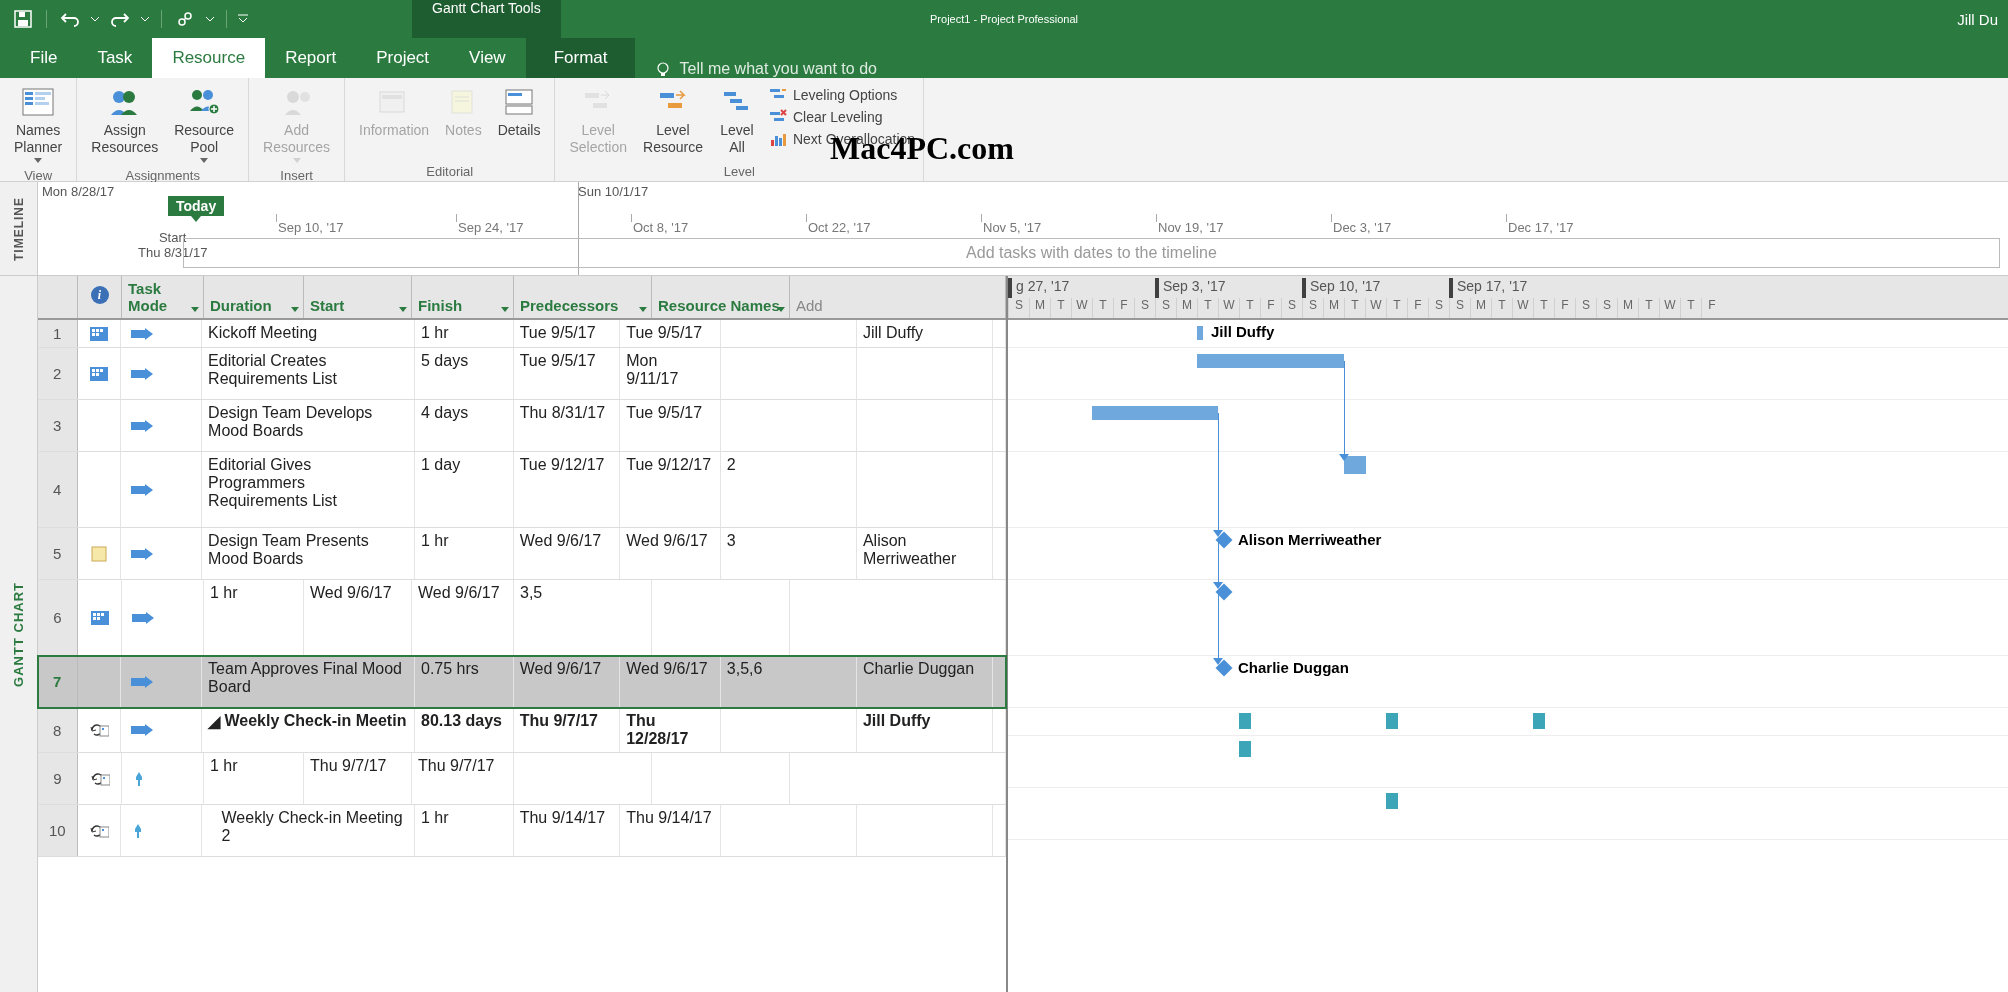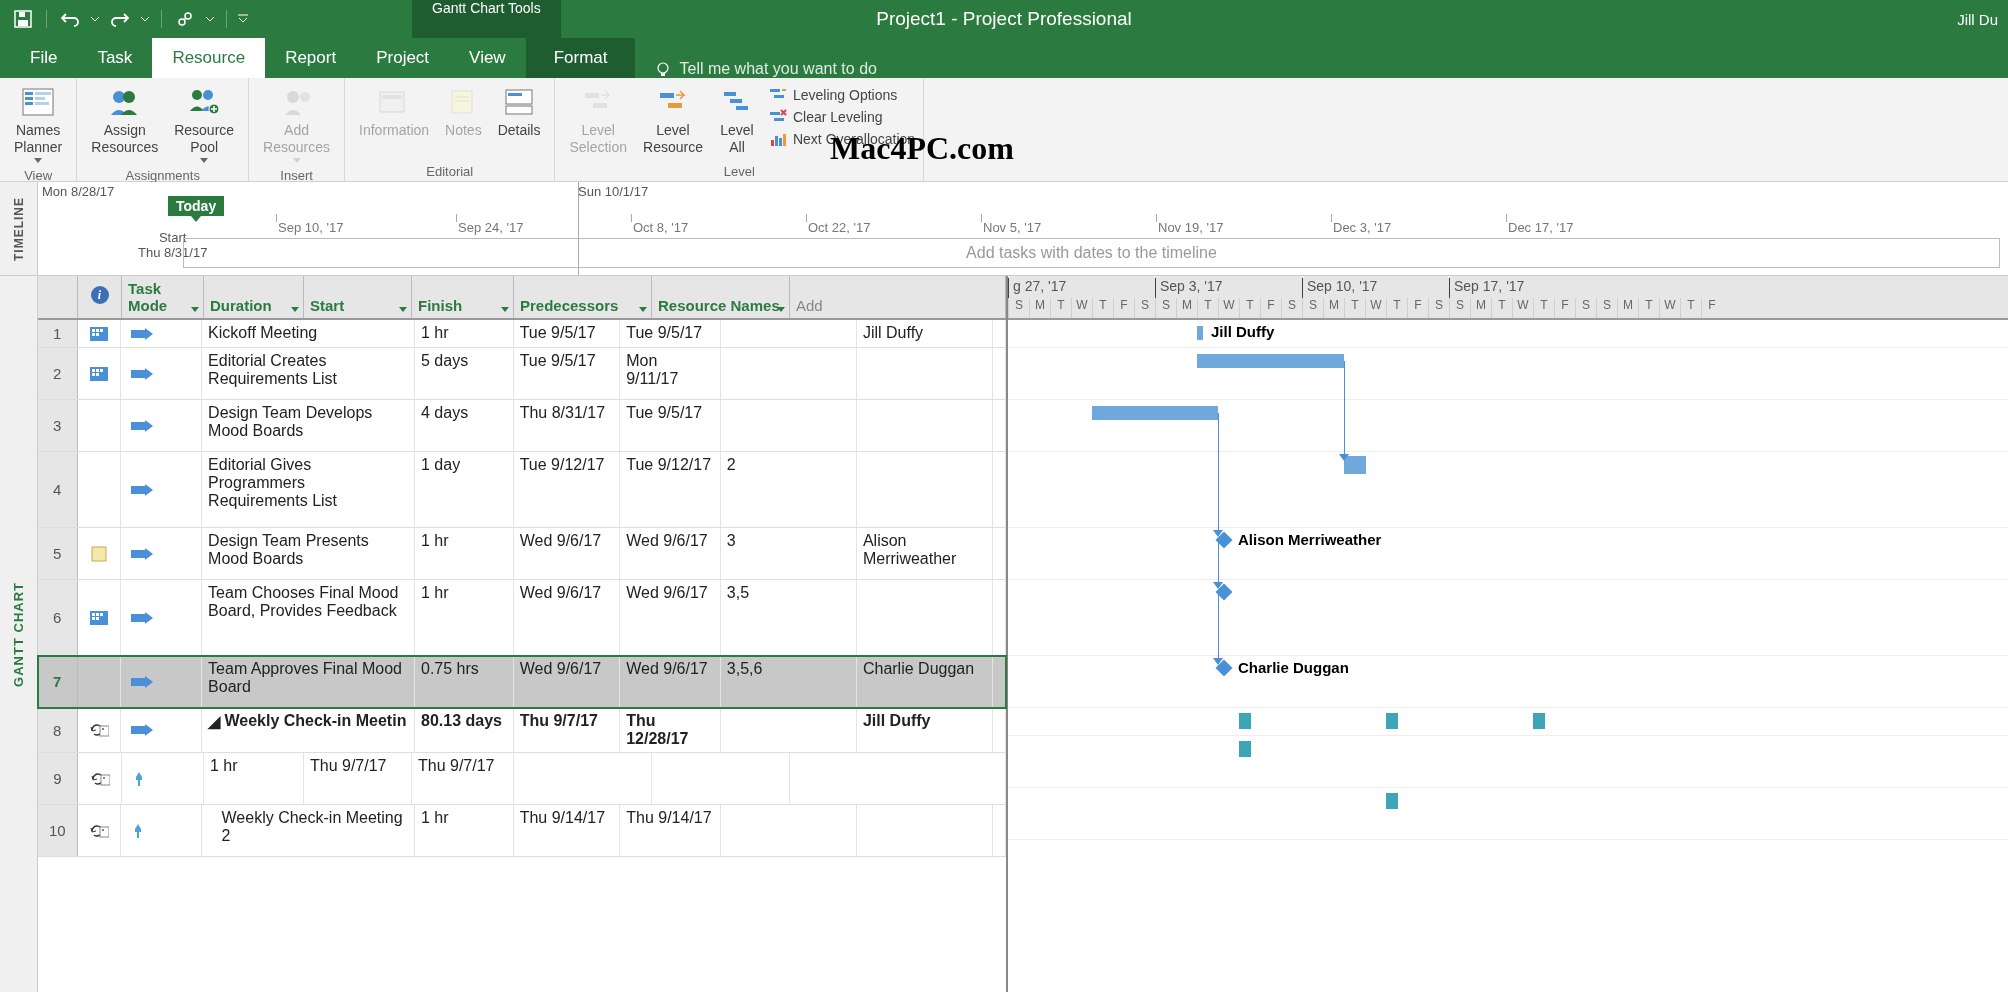--- a/index.html
+++ b/index.html
@@ -4,21 +4,21 @@
 <style>
 * { margin:0; padding:0; box-sizing:border-box; font-family:"Segoe UI",Arial,sans-serif; }
 body { background:#fff; overflow:hidden; width:2008px; height:992px; position:relative; }
 
 
 .titlebar { height:38px; background:#2b7b40; display:flex; align-items:center; color:#fff; position:relative; }
 .qat { display:flex; align-items:center; gap:6px; padding-left:10px; height:100%; }
 .qat .qitem { width:26px; height:26px; display:flex; align-items:center; justify-content:center; cursor:pointer; }
 .qat .qsep { width:1px; height:18px; background:rgba(255,255,255,0.3); margin:0 4px; }
 .gantt-tools-tab { position:absolute; left:412px; top:0; height:38px; background:#1e5d30; color:#fff; font-size:14px; padding:0 20px; }
-.title-center { position:absolute; left:50%; transform:translateX(-50%); font-size:19px; }
+.title-center { position:absolute; left:50%; transform:translateX(-50%); font-size:11px; }
 .user-label { position:absolute; right:10px; font-size:15px; }
 
 
 .ribbontabs { height:40px; background:#2b7b40; display:flex; align-items:flex-end; padding-left:10px; }
 .ribbontabs .tab { padding:10px 20px 10px 20px; color:#fff; font-size:17px; cursor:pointer; }
 .ribbontabs .tab.active { background:#fff; color:#2b7b40; }
 .ribbontabs .format-tab { background:#1e5d30; color:#fff; padding:10px 28px; }
 .ribbontabs .tellme { display:flex; align-items:center; color:rgba(255,255,255,0.85); font-size:16px; padding:0 20px; gap:8px; }
 .ribbontabs .bulb { width:16px; height:16px; }
 
@@ -85,21 +85,21 @@
 .cell.cfinish { width:102px; }
 .cell.cpred { width:138px; }
 .cell.cres { width:138px; }
 .cell.cadd { flex:1; }
 .bold { font-weight:700; }
 .row.sel .crownum { background:#c8c8c8; color:#2b7b40; font-weight:700; }
 
 
 .chart-area { flex:1; position:relative; background:#fff; overflow:hidden; }
 .chart-head { height:44px; border-bottom:2px solid #999; position:relative; background:#e6e6e6; }
-.chart-head .wk { position:absolute; top:2px; font-size:14px; color:#555; text-align:left; padding-left:4px; border-left:1px solid #404040; height:20px; }
+.chart-head .wk { position:absolute; top:2px; font-size:14px; color:#555; text-align:left; padding-left:4px; border-left:4px solid #404040; height:20px; }
 .chart-head .days { position:absolute; top:22px; left:0; right:0; height:20px; display:flex; }
 .chart-head .day { width:21px; font-size:12px; color:#666; text-align:center; border-left:1px solid #d0d0d0; }
 .chart-body { position:absolute; top:44px; left:0; right:0; bottom:0; }
 .chart-body .crow { position:absolute; left:0; right:0; border-bottom:1px solid #eee; }
 .bar { position:absolute; height:14px; background:#6fa8dc; top:6px; }
 .bar-label { position:absolute; font-size:15px; font-weight:700; color:#000; white-space:nowrap; }
 .milestone { position:absolute; width:12px; height:12px; background:#4a90d9; transform:rotate(45deg); top:7px; }
 .smallblock { position:absolute; width:12px; height:16px; background:#3da5b8; top:5px; }
 .link-line { position:absolute; background:#4a90d9; }
 .link-arrow { position:absolute; width:0; height:0; border-left:5px solid transparent; border-right:5px solid transparent; border-top:7px solid #4a90d9; }
@@ -553,21 +553,20 @@
               <rect x="2" y="6" width="3" height="3" fill="#fff"></rect>
               <rect x="6" y="6" width="3" height="3" fill="#fff"></rect>
             </svg>
           </div>
           <div class="cell cmode">
             <svg width="22" height="12">
               <rect x="0" y="2" width="14" height="8" fill="#4a90d9"></rect>
               <path d="M14 0 L22 6 L14 12 Z" fill="#4a90d9"></path>
             </svg>
           </div>
-          <div class="cell cname ">Team Chooses Final Mood Board, Provides Feedback</div>
           <div class="cell cdur ">1 hr</div>
           <div class="cell cstart ">Wed 9/6/17</div>
           <div class="cell cfinish ">Wed 9/6/17</div>
           <div class="cell cpred">3,5</div>
           <div class="cell cres "></div>
           <div class="cell cadd"></div>
         </div>
         <div class="row tall2 sel">
           <div class="cell crownum">7</div>
           <div class="cell cinfo"></div>

